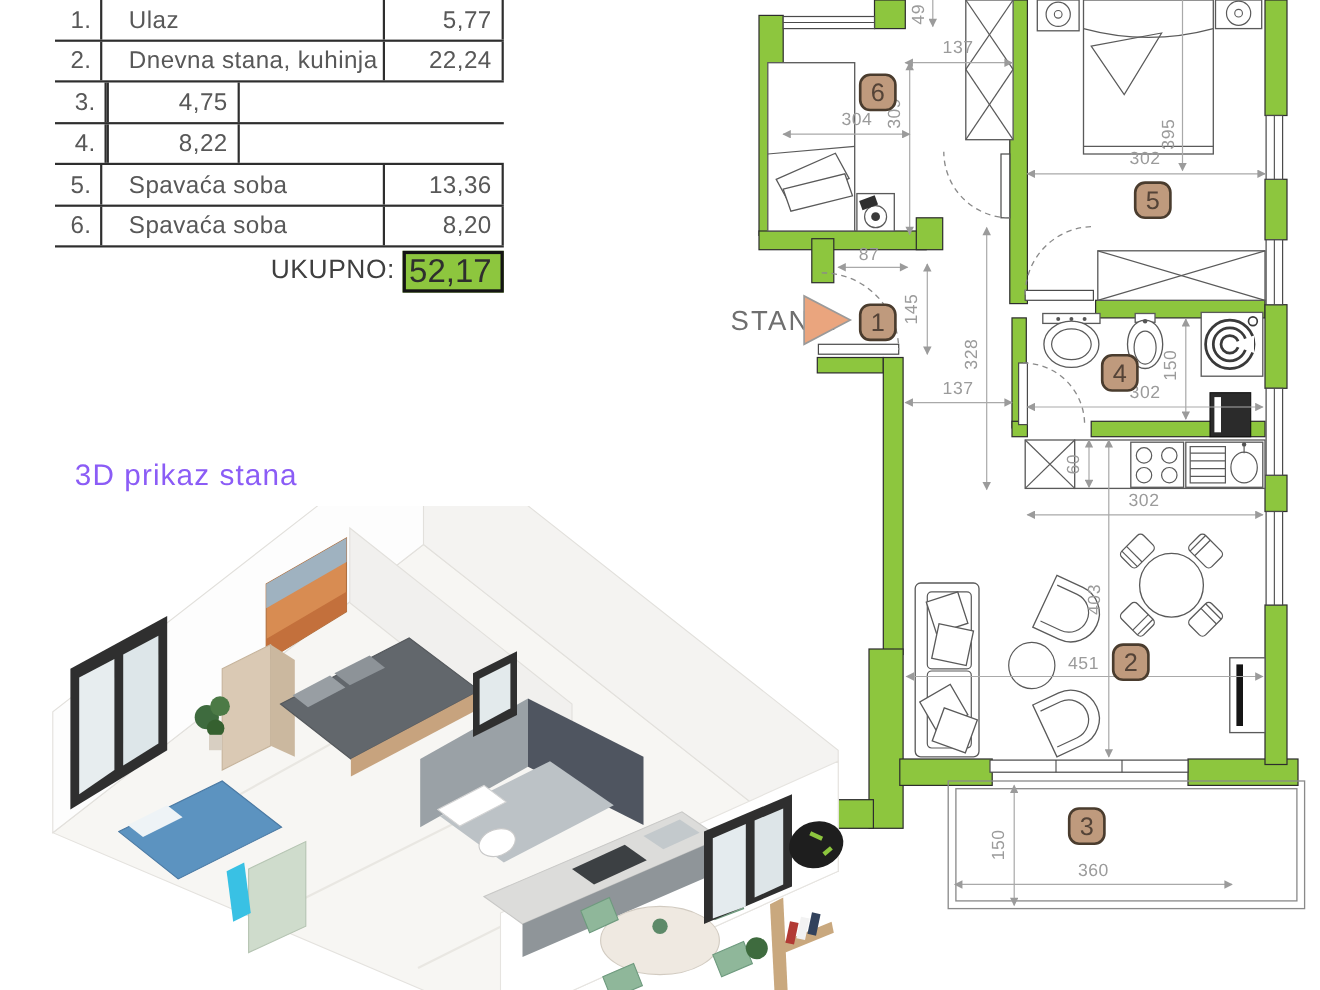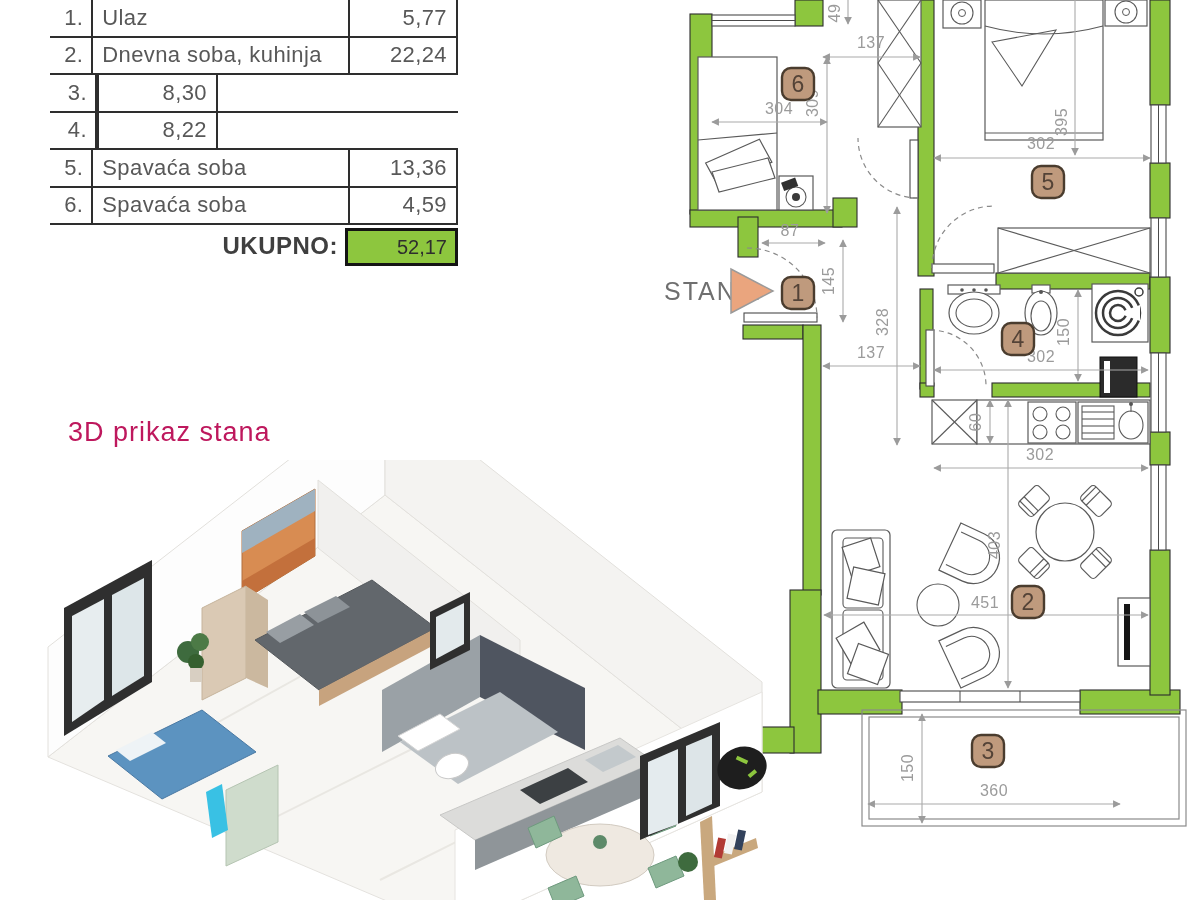--- a/index.html
+++ b/index.html
@@ -7,33 +7,33 @@
     width:1200px;height:900px;position:relative;overflow:hidden;
     background:#ffffff;
     font-family:"Liberation Sans", sans-serif;
   }
   
   .area-table{position:absolute;left:50px;top:0;width:408px;color:#585858;}
   .area-table .trow{display:flex;height:37.5px;box-sizing:border-box;
     border-bottom:2px solid #2e2e2e;align-items:center;font-size:22px;letter-spacing:.4px;}
   .area-table .c-num{width:47px;box-sizing:border-box;border-right:2px solid #2e2e2e;
     text-align:right;padding-right:8px;height:100%;display:flex;align-items:center;justify-content:flex-end;}
-  .area-table .c-name{width:282px;box-sizing:border-box;padding-left:9px;height:100%;
+  .area-table .c-name{width:282px;box-sizing:border-box;padding-left:24px;height:100%;
     display:flex;align-items:center;white-space:nowrap;}
   .area-table .c-val{width:121px;box-sizing:border-box;border-left:2px solid #2e2e2e;
     border-right:2px solid #2e2e2e;text-align:center;padding-right:9px;height:100%;
     display:flex;align-items:center;justify-content:flex-end;}
   .area-table .total-row{display:flex;height:42px;align-items:center;}
-  .total-label{flex:1;text-align:right;font-size:24px;font-weight:bold;color:#3f3f3f;
+  .total-label{flex:1;text-align:right;font-size:24px;font-weight:normal;color:#3f3f3f;
     letter-spacing:.5px;padding-right:7px;}
-  .total-cell{width:113px;box-sizing:border-box;height:38px;margin-top:2px;
+  .total-cell{width:92px;box-sizing:border-box;height:38px;margin-top:2px;
     background:#8dc63e;border:3px solid #141414;display:flex;align-items:center;
-    justify-content:flex-end;padding-right:8px;font-size:20px;color:#2e2e2e;}
+    justify-content:flex-end;padding-right:8px;font-size:30px;color:#2e2e2e;}
   
-  .title-3d{position:absolute;left:68px;top:417px;font-size:27px;color:#be185d;letter-spacing:1px;}
+  .title-3d{position:absolute;left:68px;top:417px;font-size:27px;color:#8b5cf6;letter-spacing:1px;}
   
   svg{position:absolute;top:0;left:0;}
   .wall{fill:#8dc63e;stroke:#2d2d2d;stroke-width:1.1;}
   .furn{fill:#ffffff;stroke:#5a5a5a;stroke-width:1.2;}
   .furnl{fill:none;stroke:#5a5a5a;stroke-width:1.1;}
   .winf{fill:#ffffff;stroke:#4a4a4a;stroke-width:1.1;}
   .dim{stroke:#a9a9a9;stroke-width:1.1;}
   .dimtxt{fill:#9b9b9b;font-size:16px;letter-spacing:.5px;text-anchor:middle;}
   .arc{fill:none;stroke:#8a8a8a;stroke-width:1.2;stroke-dasharray:5 4;}
   .badge{fill:#bf9a7d;stroke:#4a3c2e;stroke-width:2.4;}
@@ -44,40 +44,40 @@
 <body>
 
 <div class="area-table">
   <div class="trow">
     <div class="c-num">1.</div>
     <div class="c-name">Ulaz</div>
     <div class="c-val">5,77</div>
   </div>
   <div class="trow">
     <div class="c-num">2.</div>
-    <div class="c-name">Dnevna soba, kuhinja</div>
+    <div class="c-name">Dnevna stana, kuhinja</div>
     <div class="c-val">22,24</div>
   </div>
   <div class="trow">
     <div class="c-num">3.</div>
-    <div class="c-val">8,30</div>
+    <div class="c-val">4,75</div>
   </div>
   <div class="trow">
     <div class="c-num">4.</div>
     <div class="c-val">8,22</div>
   </div>
   <div class="trow">
     <div class="c-num">5.</div>
     <div class="c-name">Spavaća soba</div>
     <div class="c-val">13,36</div>
   </div>
   <div class="trow">
     <div class="c-num">6.</div>
     <div class="c-name">Spavaća soba</div>
-    <div class="c-val">4,59</div>
+    <div class="c-val">8,20</div>
   </div>
   <div class="total-row">
     <div class="total-label">UKUPNO:</div>
     <div class="total-cell">52,17</div>
   </div>
 </div>
 
 <div class="title-3d">3D prikaz stana</div>
 
 <svg width="570" height="900" viewBox="630 0 570 900" style="left:630px">

